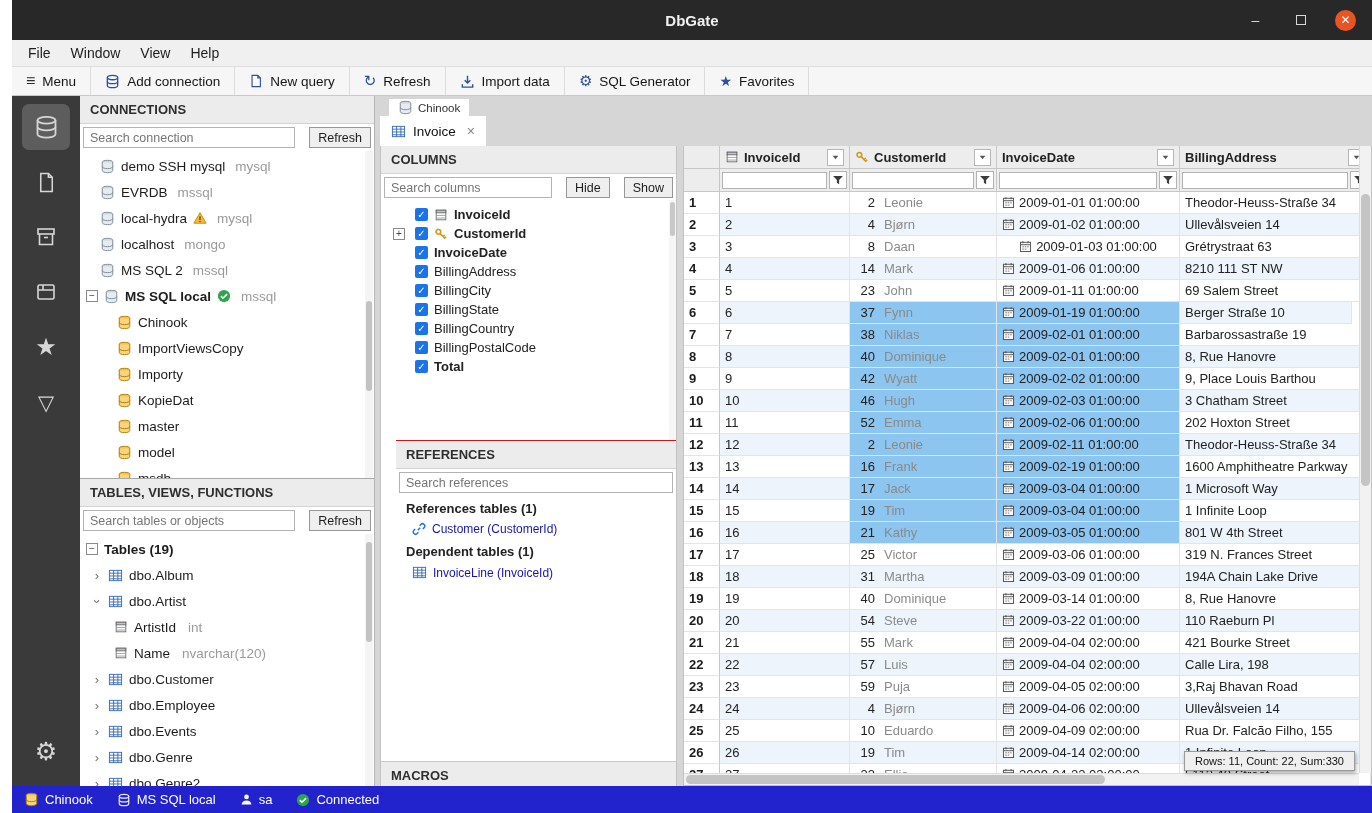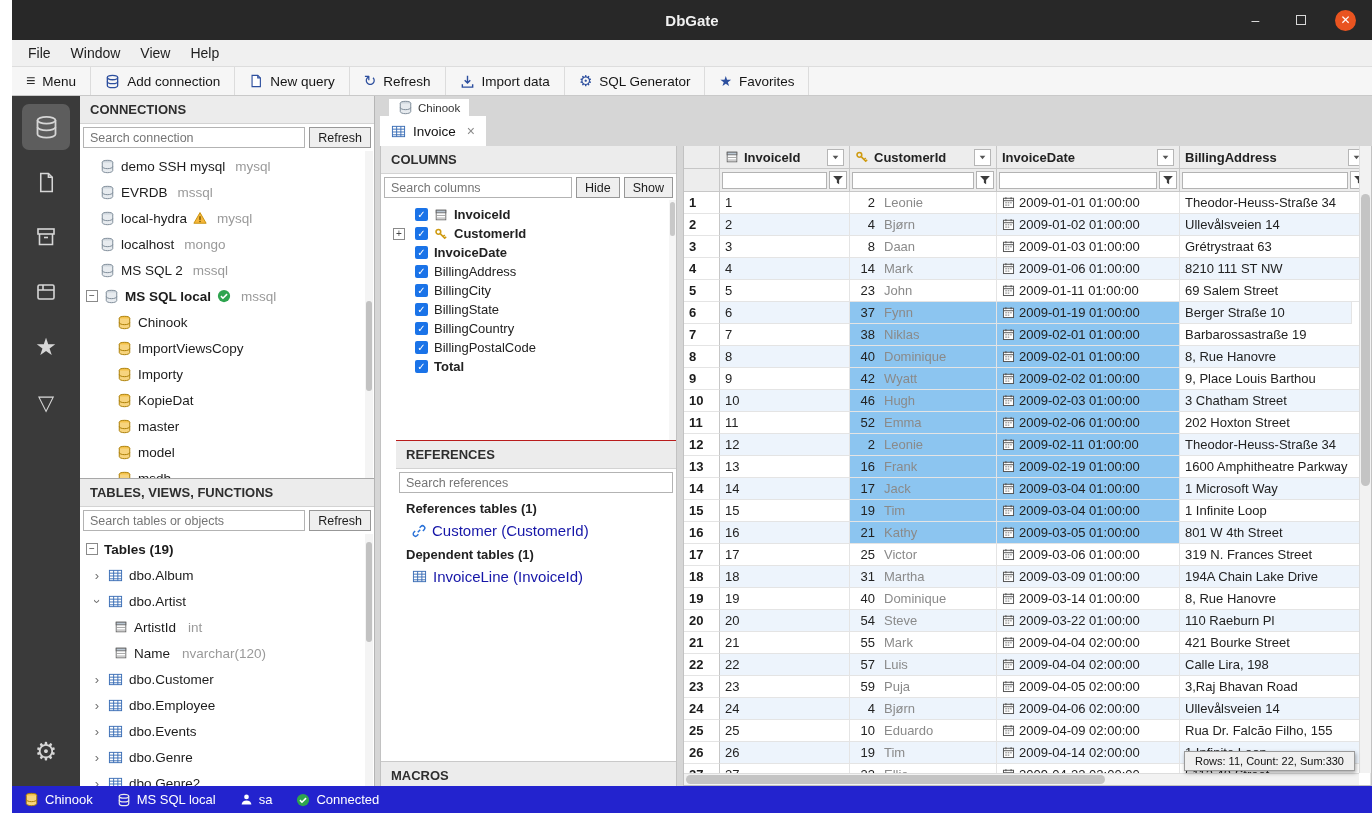--- a/index.html
+++ b/index.html
@@ -32,21 +32,21 @@
   .ibtn{width:48px;height:46px;display:flex;align-items:center;justify-content:center;border-radius:7px;color:#d6d6d6;}
   .ibtn.active{background:#5d5d5d;}
   .ibtn .tglyph{font-size:23px;color:#d6d6d6;line-height:1;}
   .ibtn.bottom{margin-top:auto;margin-bottom:12px;}
 
   
   .leftpanes{width:295px;background:#fff;border-right:1px solid #b5b5b5;display:flex;flex-direction:column;min-height:0;flex:none;}
   .pane-connections{height:383px;display:flex;flex-direction:column;border-bottom:1px solid #a8a8a8;flex:none;}
   .pane-tables{flex:1;display:flex;flex-direction:column;min-height:0;}
   .pane-header{background:#ececec;border-bottom:1px solid #d3d3d3;padding:6px 10px;font-weight:bold;font-size:13px;color:#2e2e2e;flex:none;}
-  .search-row{display:flex;padding:3px 3px;gap:4px;background:#fff;flex:none;}
+  .search-row{display:flex;padding:3px 3px;gap:14px;background:#fff;flex:none;}
   .search-row input{flex:1;height:21px;border:1px solid #b3b3b3;padding:0 6px;font-family:"Liberation Sans",sans-serif;font-size:12.5px;color:#333;min-width:0;}
   .btn{background:#efefef;border:1px solid #979797;font-family:"Liberation Sans",sans-serif;font-size:12.5px;padding:0 8px;height:21px;color:#1d1d1d;}
   .tree{flex:1;overflow:hidden;position:relative;padding-top:2px;}
   .tree-row{display:flex;align-items:center;height:26px;gap:6px;font-size:13.5px;white-space:nowrap;}
   .tree-row .lbl{color:#1c1c1c;}
   .tree-row .lbl.bold{font-weight:bold;}
   .tree-row .engine{color:#9a9a9a;margin-left:4px;}
   .tree-row .type{color:#9a9a9a;margin-left:6px;}
   .boxer{width:12px;height:12px;border:1px solid #8a8a8a;background:#fff;color:#444;font-size:10px;line-height:10px;display:inline-flex;align-items:center;justify-content:center;flex:none;}
   .chev{color:#707070;font-size:13px;width:10px;display:inline-flex;justify-content:center;flex:none;}
@@ -66,21 +66,21 @@
   .sidepane{width:297px;background:#fff;border:1px solid #c2c2c2;border-top:none;display:flex;flex-direction:column;flex:none;margin-right:6px;min-height:0;}
   .columns-section{height:294px;display:flex;flex-direction:column;flex:none;position:relative;}
   .references-section{flex:1;display:flex;flex-direction:column;min-height:0;border-top:1px solid #b91c1c;margin-left:15px;}
   .macros-section{height:24px;border-top:1px solid #c9c9c9;flex:none;}
   .col-list{padding-top:4px;}
   .col-row{display:flex;align-items:center;height:19px;padding-left:34px;gap:6px;font-size:13px;position:relative;}
   .col-row .boxer{position:absolute;left:12px;}
   .checkbox{width:13px;height:13px;background:#1a73e8;border-radius:2px;color:#fff;font-size:10px;display:inline-flex;align-items:center;justify-content:center;flex:none;}
   .col-row .lbl.bold{font-weight:bold;}
   .ref-group-title{font-weight:bold;font-size:13px;padding:5px 10px 3px;}
-  .ref-link{display:flex;align-items:center;gap:6px;padding:3px 10px 3px 16px;font-size:15px;color:#1616a8;}
+  .ref-link{display:flex;align-items:flex-end;gap:6px;padding:3px 10px 3px 16px;font-size:12px;color:#1616a8;}
   .sect-scroll{position:absolute;right:0;width:7px;top:54px;bottom:0;background:#f6f6f6;}
   .sect-scroll .thumb{position:absolute;left:1px;right:1px;top:2px;height:34px;background:#c8c8c8;border-radius:3px;}
 
   
   .grid-wrap{flex:1;background:#fff;border:1px solid #c2c2c2;border-top:none;position:relative;overflow:hidden;min-width:0;}
   .grid-row{display:flex;height:22px;flex:none;}
   .gcell{border-right:1px solid #e4e4e4;border-bottom:1px solid #e4e4e4;padding:0 5px;display:flex;align-items:center;overflow:hidden;white-space:nowrap;font-size:13px;flex:none;}
   .grid-head .gcell{background:#ededed;border-right:1px solid #c7c7c7;border-bottom:1px solid #c7c7c7;font-weight:bold;height:23px;gap:5px;}
   .grid-head{height:23px;}
   .grid-filter{height:23px;}
@@ -750,21 +750,21 @@
                 </div>
                 <div class="gcell" style="width: 191px;">Ullevålsveien 14</div>
               </div>
               <div class="grid-row data-row">
                 <div class="gcell rownum" style="width: 36px;">3</div>
                 <div class="gcell" style="width: 130px;">3</div>
                 <div class="gcell" style="width: 147px;">
                   <span class="fk-num">8</span>
                   <span class="fk-name">Daan</span>
                 </div>
-                <div class="gcell" style="width: 183px;">
+                <div class="gcell" style="width: 183px; justify-content: center;">
                   <span class="icon">
                     <svg viewBox="0 0 16 16" width="13" height="13">
                       <rect x="1.8" y="2.8" width="12.4" height="11.4" fill="#fff" stroke="#555" stroke-width="1.2"></rect>
                       <path d="M1.8 5.8h12.4" stroke="#555" stroke-width="1.2"></path>
                       <path d="M4.8 1.5v2.6M11.2 1.5v2.6" stroke="#555" stroke-width="1.4"></path>
                       <path d="M4 8.4h2M7 8.4h2M10 8.4h2M4 11.2h2M7 11.2h2" stroke="#777" stroke-width="1.2"></path>
                     </svg>
                   </span>
                   <span class="date-text" style="margin-left: 4px;">2009-01-03 01:00:00</span>
                 </div>

